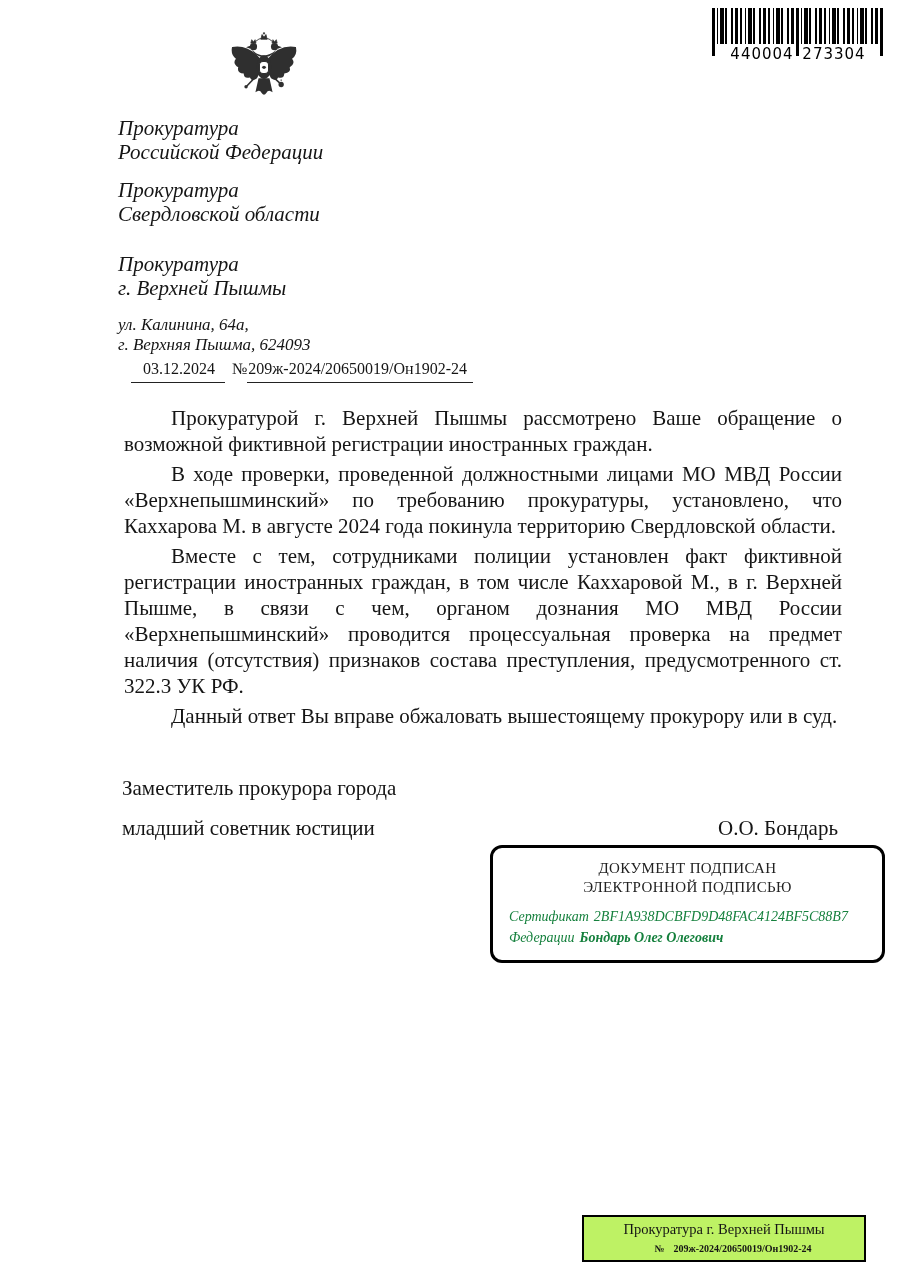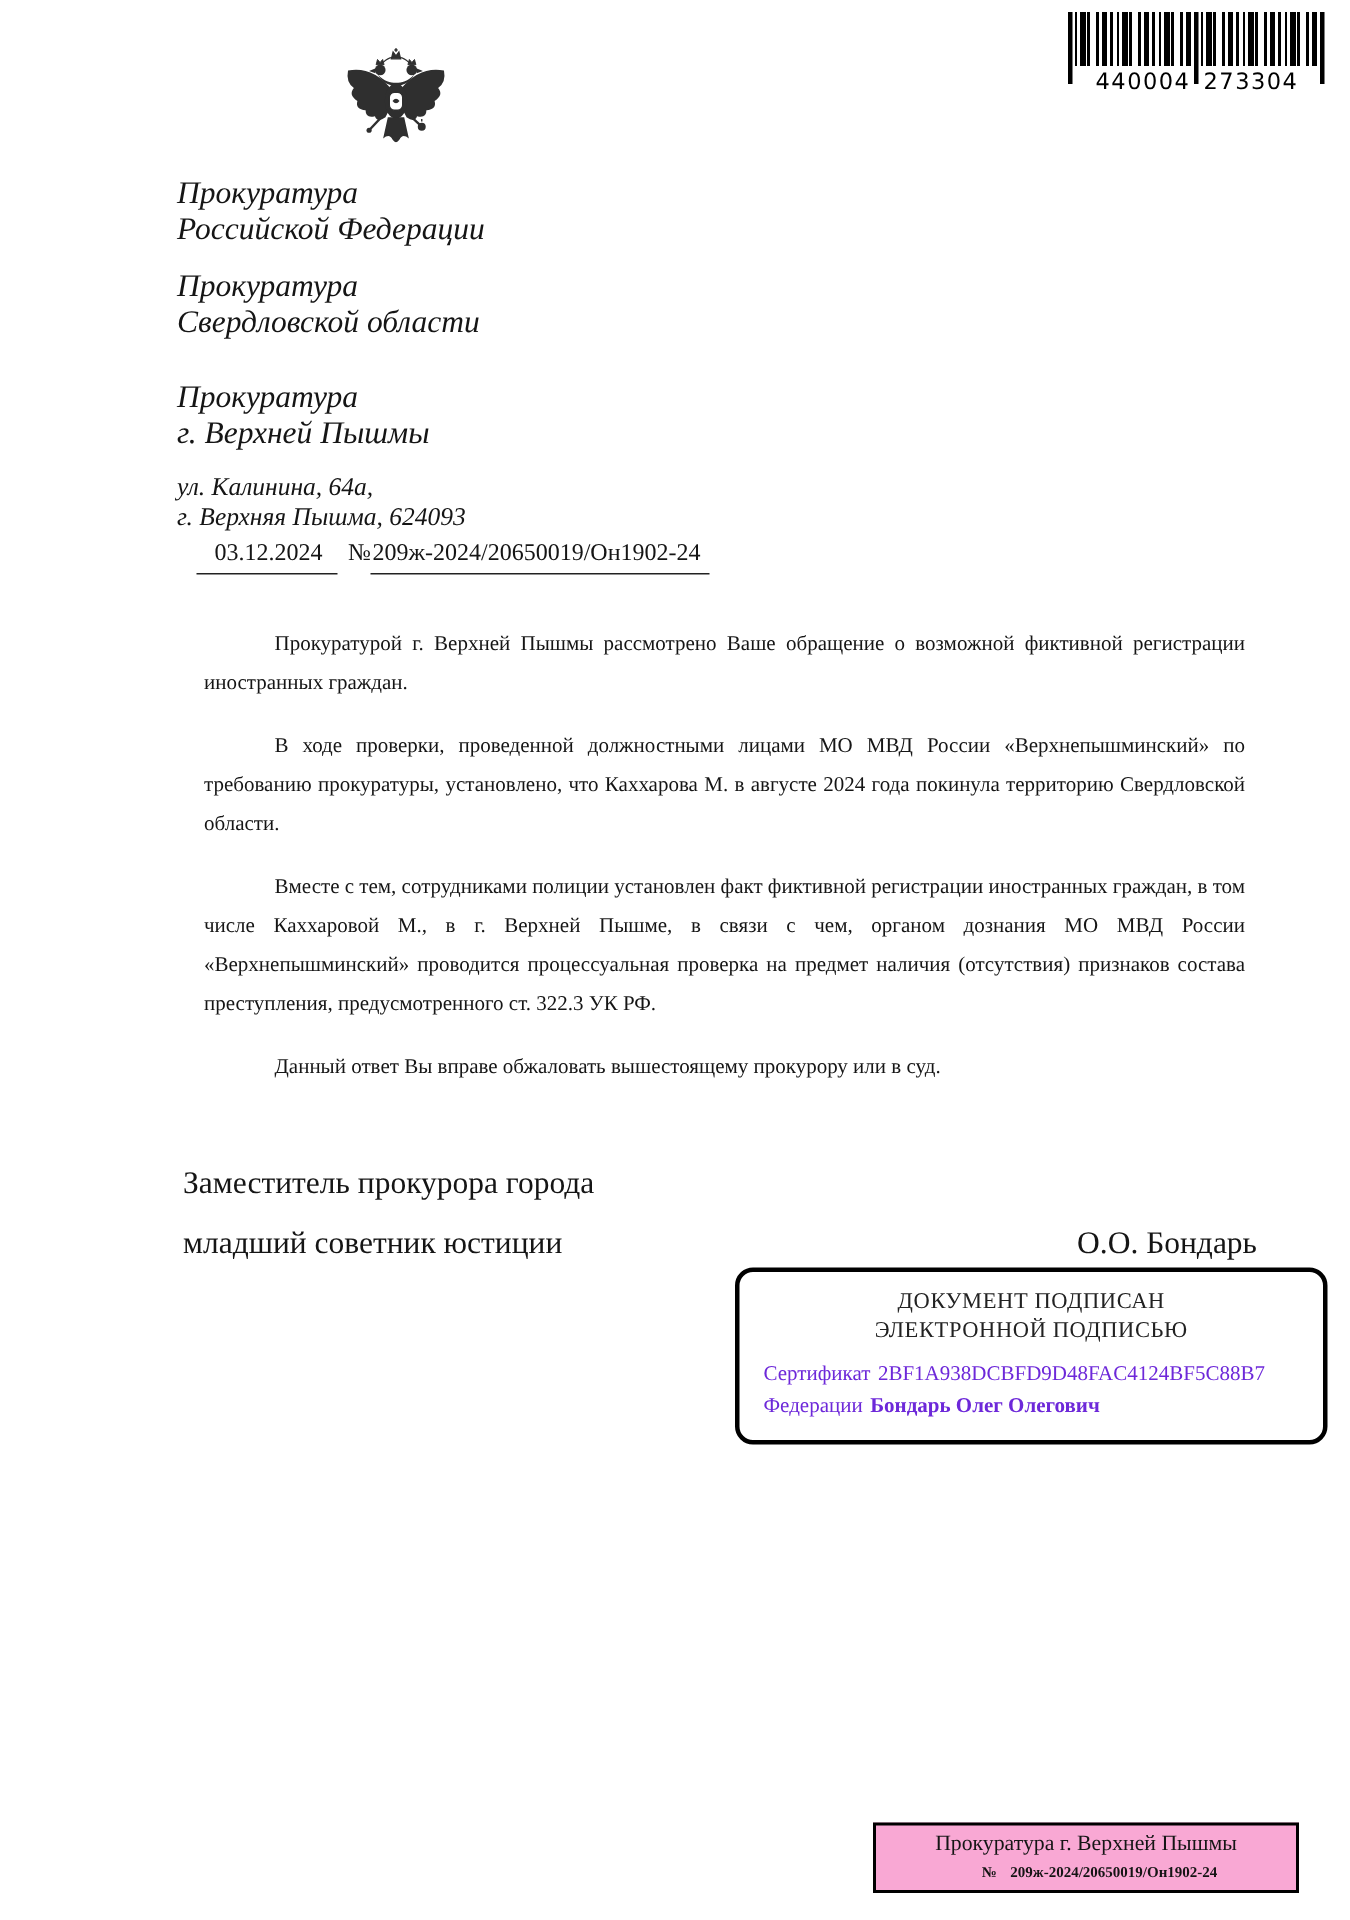--- a/index.html
+++ b/index.html
@@ -39,40 +39,40 @@
   .addressee .email{margin-top:14px;font-size:21px;}
   
   .refline{position:absolute;left:131px;top:357px;font-size:16px;line-height:24px;white-space:nowrap;}
   .uline{border-bottom:1.5px solid #222;display:inline-block;}
   .uline.date{padding:0 10px 1px 12px;}
   .uline.num{padding:0 6px 1px 1px;}
   .nosign{margin-left:7px;}
   
   .body-text{position:absolute;left:120px;top:401px;width:726px;}
   .body-text p{
-    margin:16px;font-size:14px;line-height:26px;text-align:justify;text-indent:47px;
+    margin:4px;font-size:21px;line-height:26px;text-align:justify;text-indent:47px;
   }
   
   .sign-block{position:absolute;left:122px;top:776px;width:716px;font-size:21px;line-height:25px;}
   .sign-row2{display:flex;justify-content:space-between;margin-top:15px;}
   
   .esig{
     position:absolute;left:490px;top:845px;width:395px;box-sizing:border-box;
     border:3px solid #000;border-radius:12px;background:#fff;
     padding:11px 16px 12px 16px;
   }
   .esig-title{text-align:center;font-size:15px;line-height:19px;letter-spacing:.4px;color:#222;}
-  .esig-lines{margin-top:9px;font-size:14px;line-height:21px;color:#6d28d9;}
+  .esig-lines{margin-top:9px;font-size:14px;line-height:21px;color:#15803d;font-style:italic;}
   .esig-lines .val{margin-left:5px;}
   .esig-lines .bold{font-weight:bold;margin-left:5px;}
   .esig-lines .mid{margin-left:6px;margin-right:6px;}
   
   .reg-stamp{
     position:absolute;left:582px;top:1215px;width:284px;height:47px;box-sizing:border-box;
-    border:2.5px solid #000;background:#f9a8d4;display:flex;flex-direction:column;justify-content:center;
+    border:2.5px solid #000;background:#bef264;display:flex;flex-direction:column;justify-content:center;
   }
   .reg-stamp .l1{text-align:center;font-size:14.5px;line-height:19px;}
   .reg-stamp .l2{text-align:center;font-size:10px;line-height:19px;font-weight:600;text-indent:18px;}
   .reg-stamp .l2 .val{margin-left:9px;}
 </style>
 </head>
 <body>
 
 <div class="page">
 

